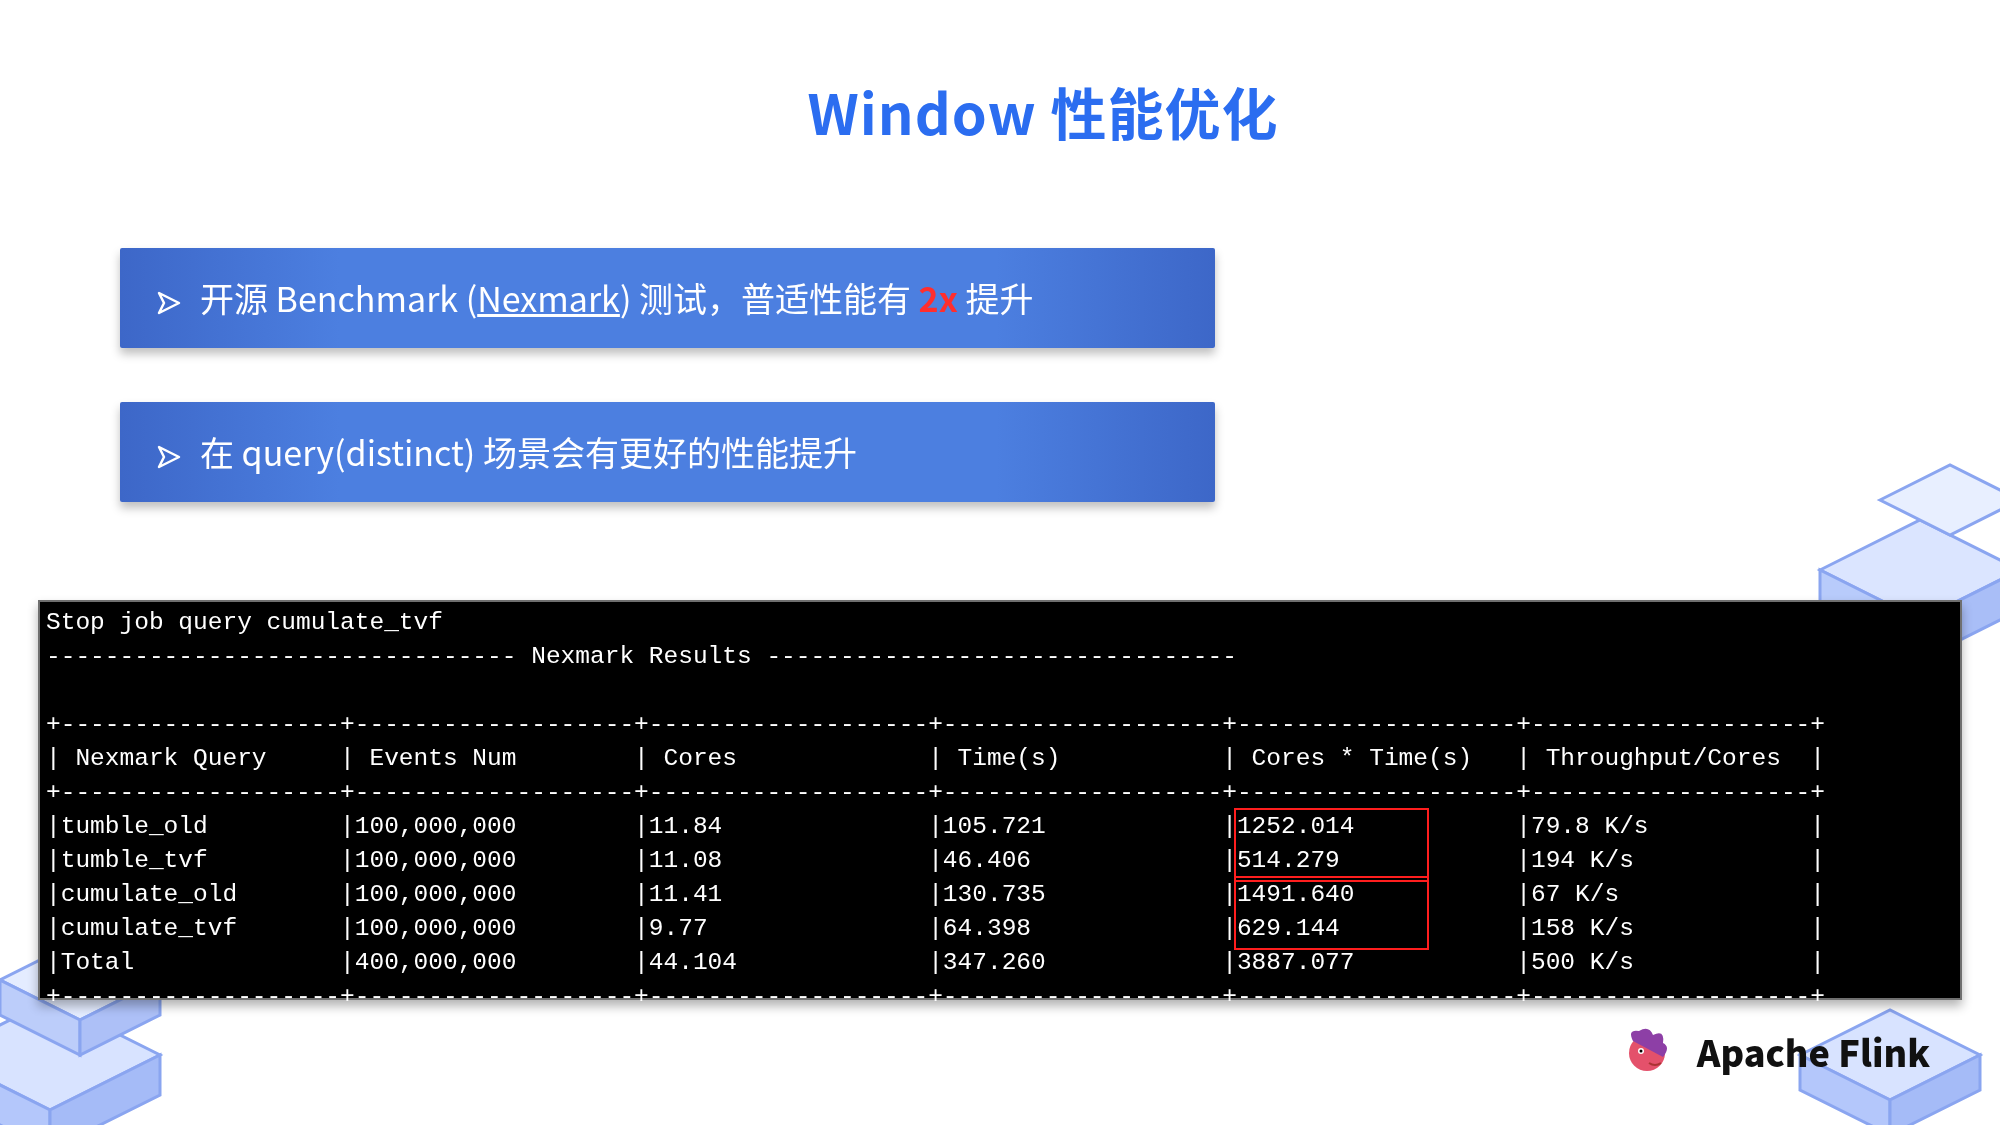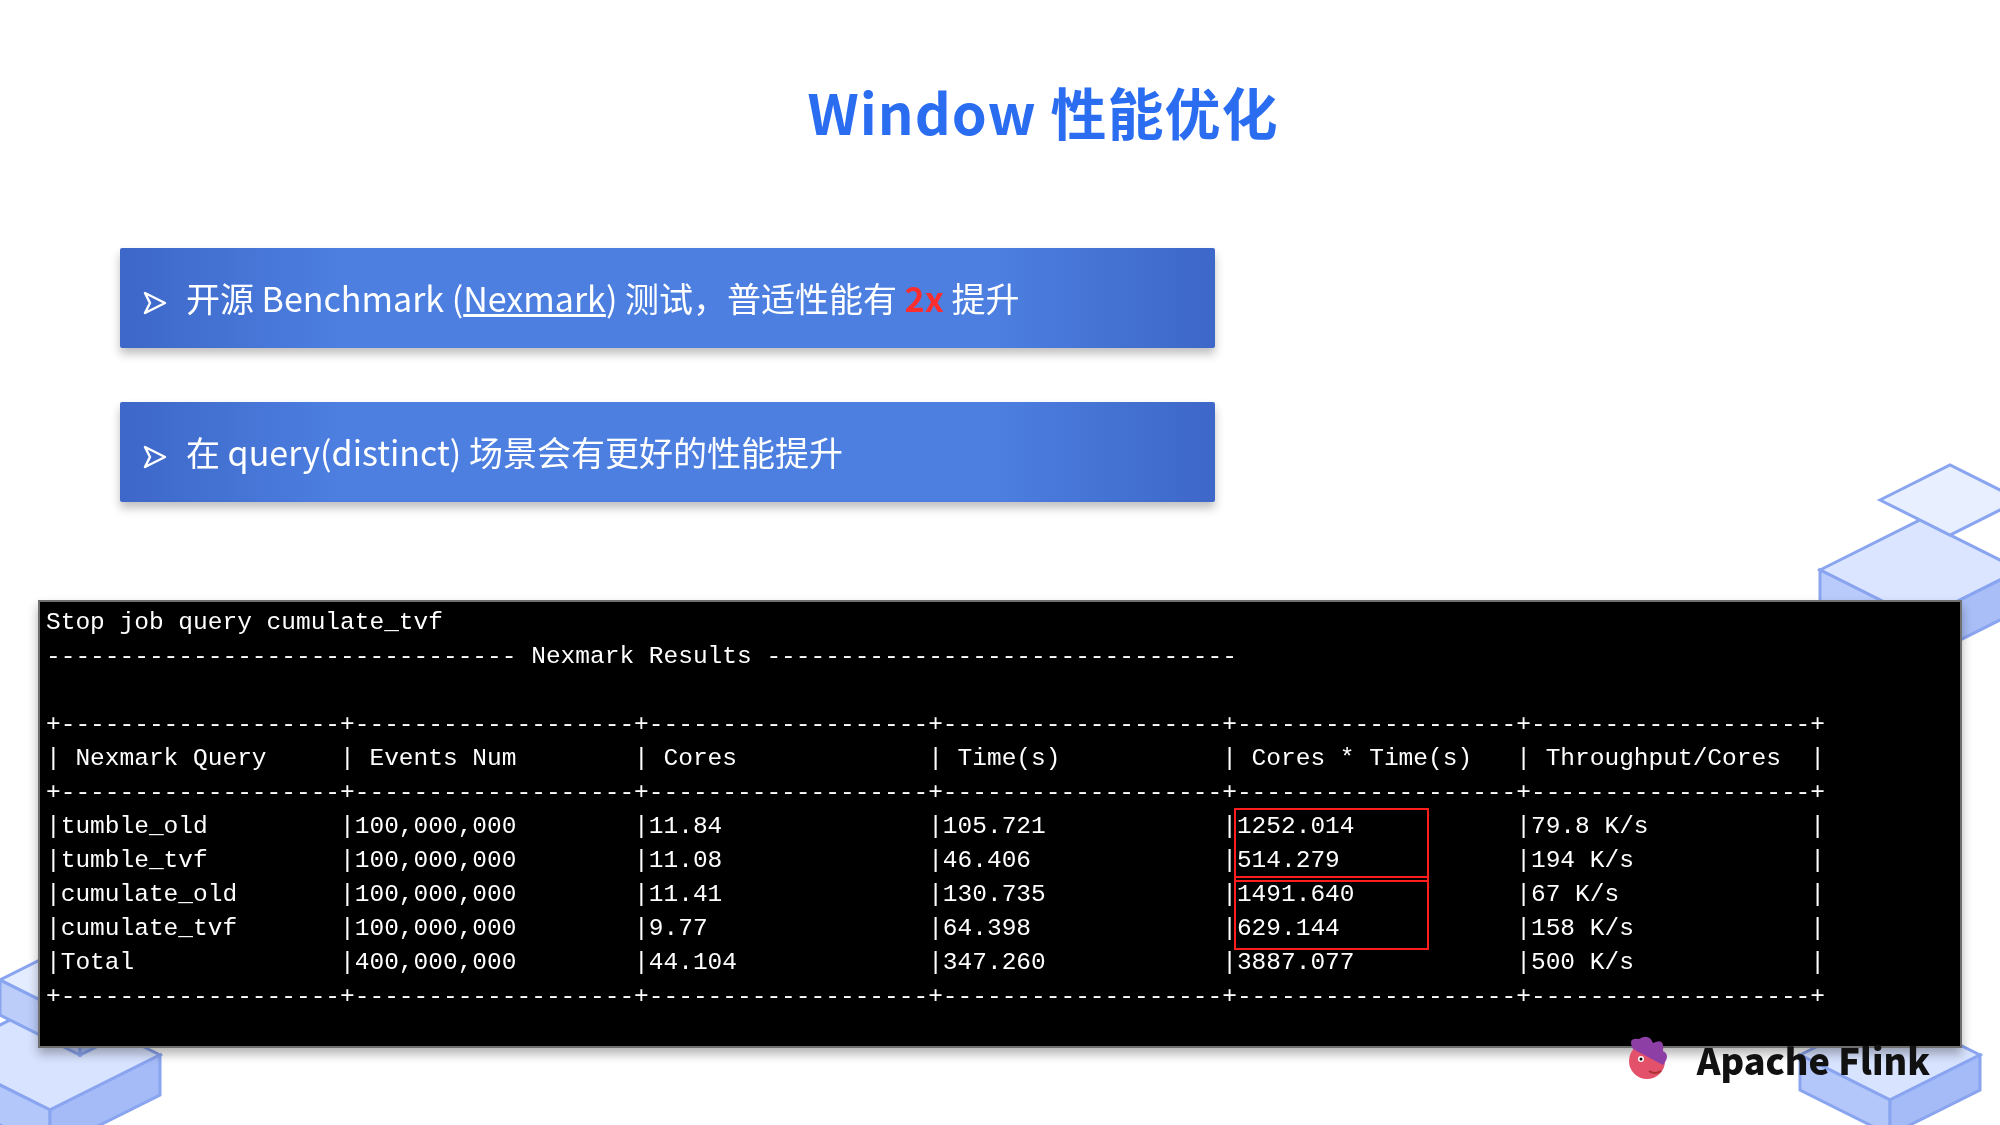--- a/index.html
+++ b/index.html
@@ -36,21 +36,21 @@
     color: #2b6df0;
     letter-spacing: 1px;
     padding-left: 43px;
   }
 
   
   .bullet {
     position: absolute;
     left: 120px;
     width: 1095px;
-    padding: 28px 22px 28px 22px;
+    padding: 28px 22px 28px 36px;
     box-sizing: border-box;
     color: #ffffff;
     font-size: 34px;
     line-height: 1.3;
     background: linear-gradient(90deg, #3d67c8 0%, #4c7fe0 20%, #4c7fe0 80%, #3d67c8 100%);
     box-shadow: 0 6px 10px rgba(0,0,0,0.25);
     border-radius: 2px;
   }
   .bullet.b1 { top: 248px; }
   .bullet.b2 { top: 402px; }
@@ -64,21 +64,21 @@
 
   .bullet .u { text-decoration: underline; }
   .bullet .hl { color: #ff2e2e; font-weight: 600; }
 
   
   .terminal-wrap {
     position: absolute;
     left: 38px;
     top: 600px;
     width: 1924px;
-    height: 448px;
+    height: 400px;
     background: #000000;
     border: 2px solid #6f6f6f;
     box-shadow: 0 6px 10px rgba(0,0,0,0.3);
     box-sizing: border-box;
     padding: 4px 2px 6px 6px;
   }
   .terminal {
     font-family: "Menlo", "Consolas", "Courier New", monospace;
     font-size: 24.5px;
     line-height: 34px;
@@ -92,21 +92,21 @@
   .redbox {
     position: absolute;
     border: 2px solid #ff1e1e;
     pointer-events: none;
   }
 
   
   .footer-logo {
     position: absolute;
     right: 70px;
-    bottom: 38px;
+    bottom: 46px;
     display: flex;
     align-items: center;
     gap: 22px;
   }
   .footer-logo .text {
     font-size: 36px;
     font-weight: 800;
     color: #111111;
     letter-spacing: 0px;
   }

